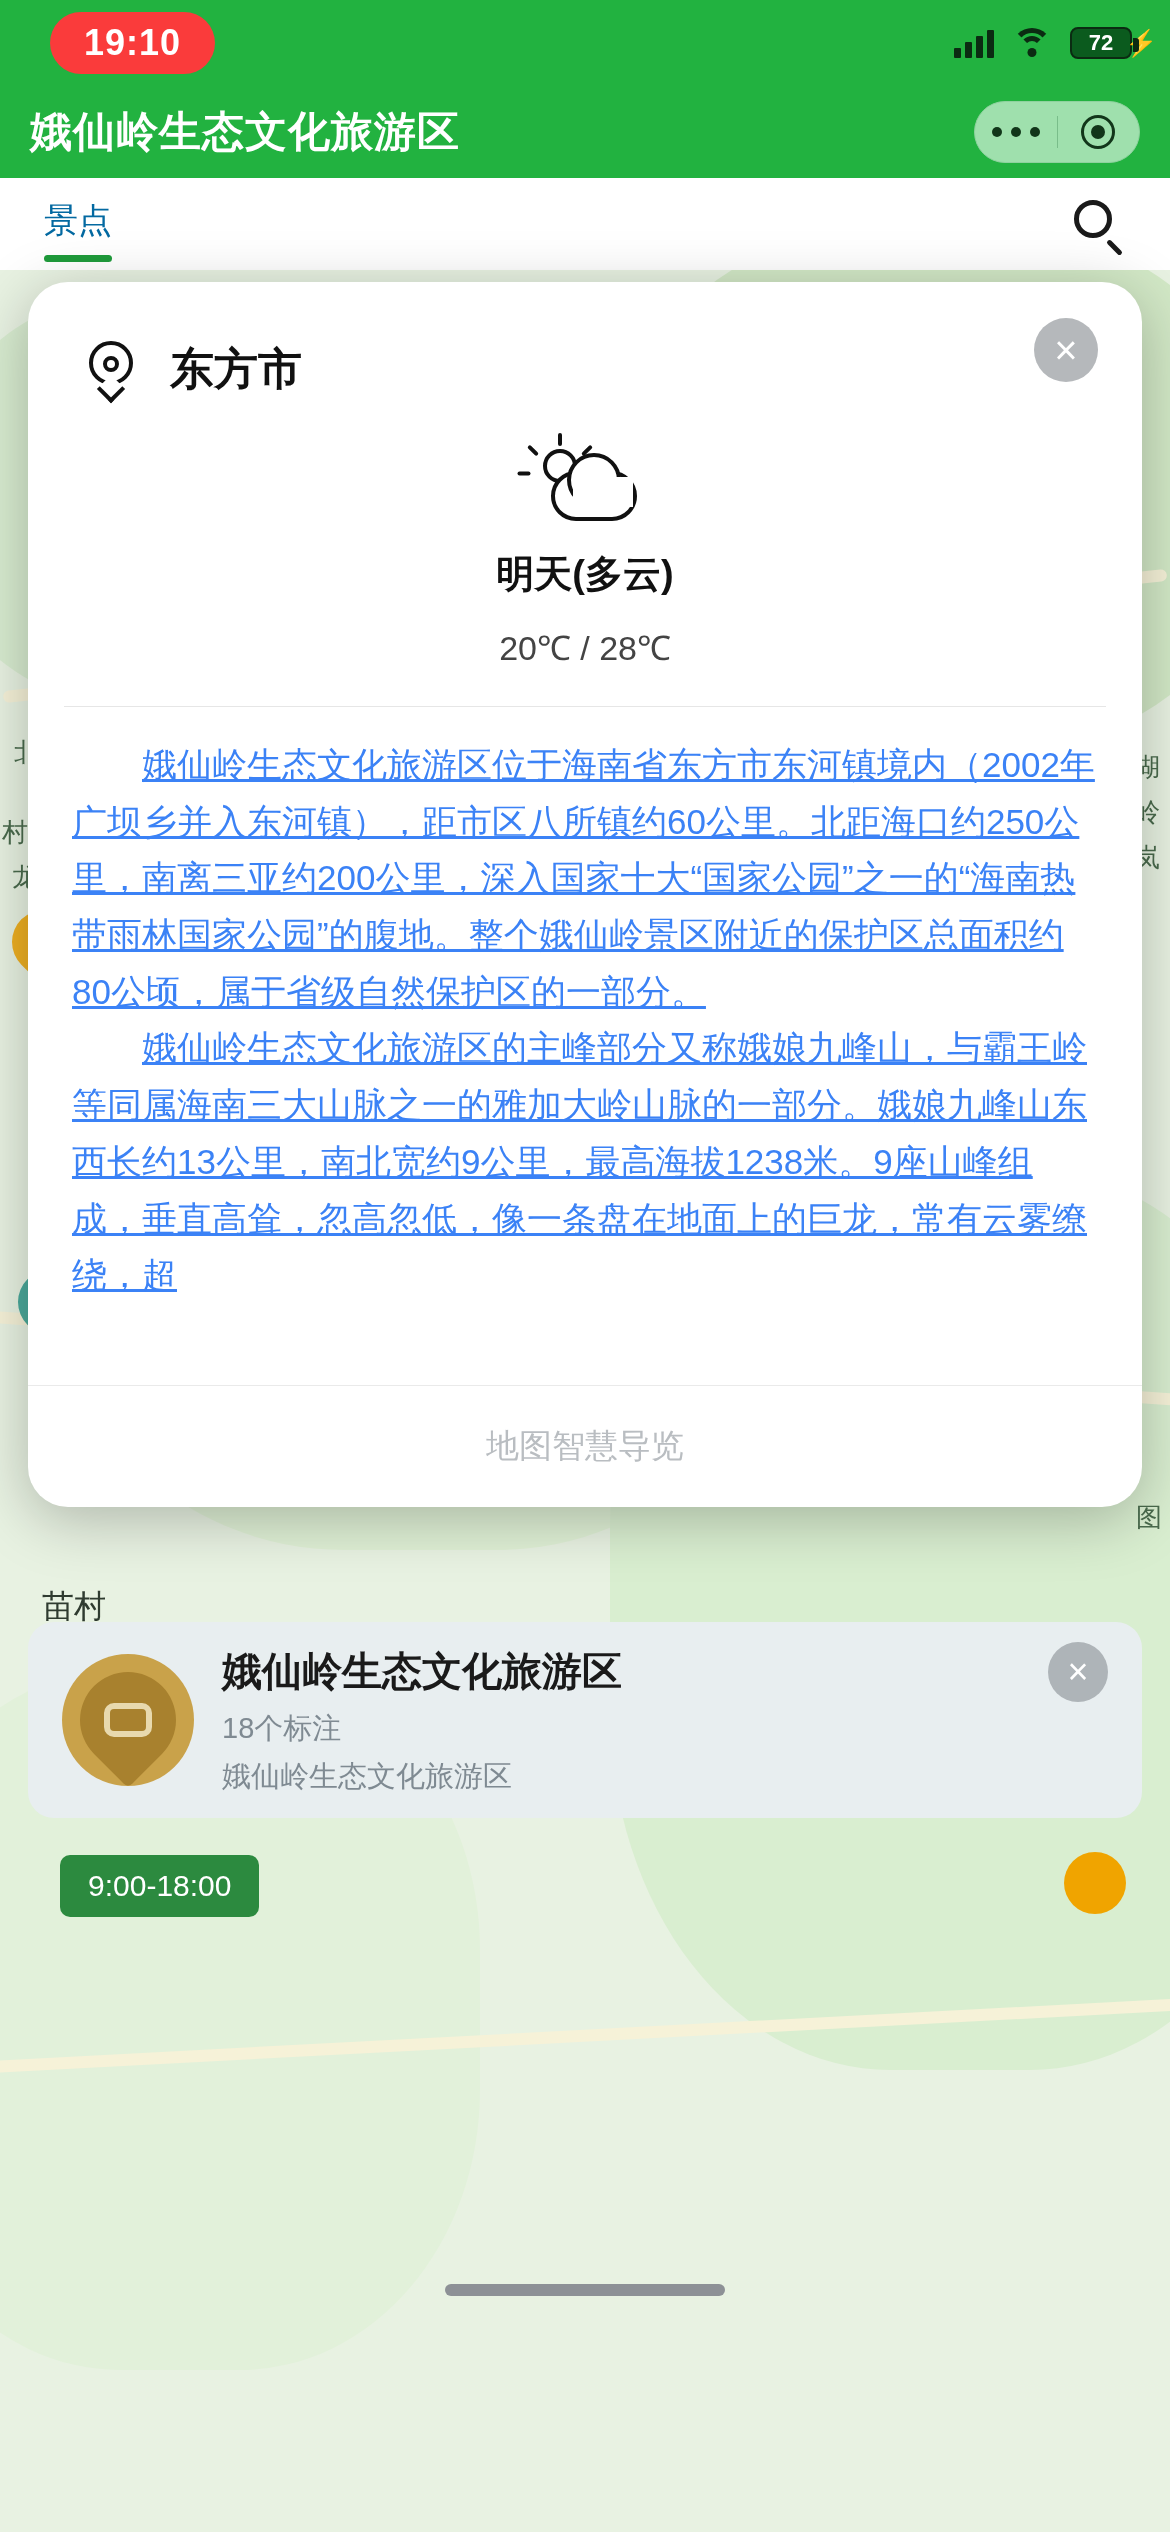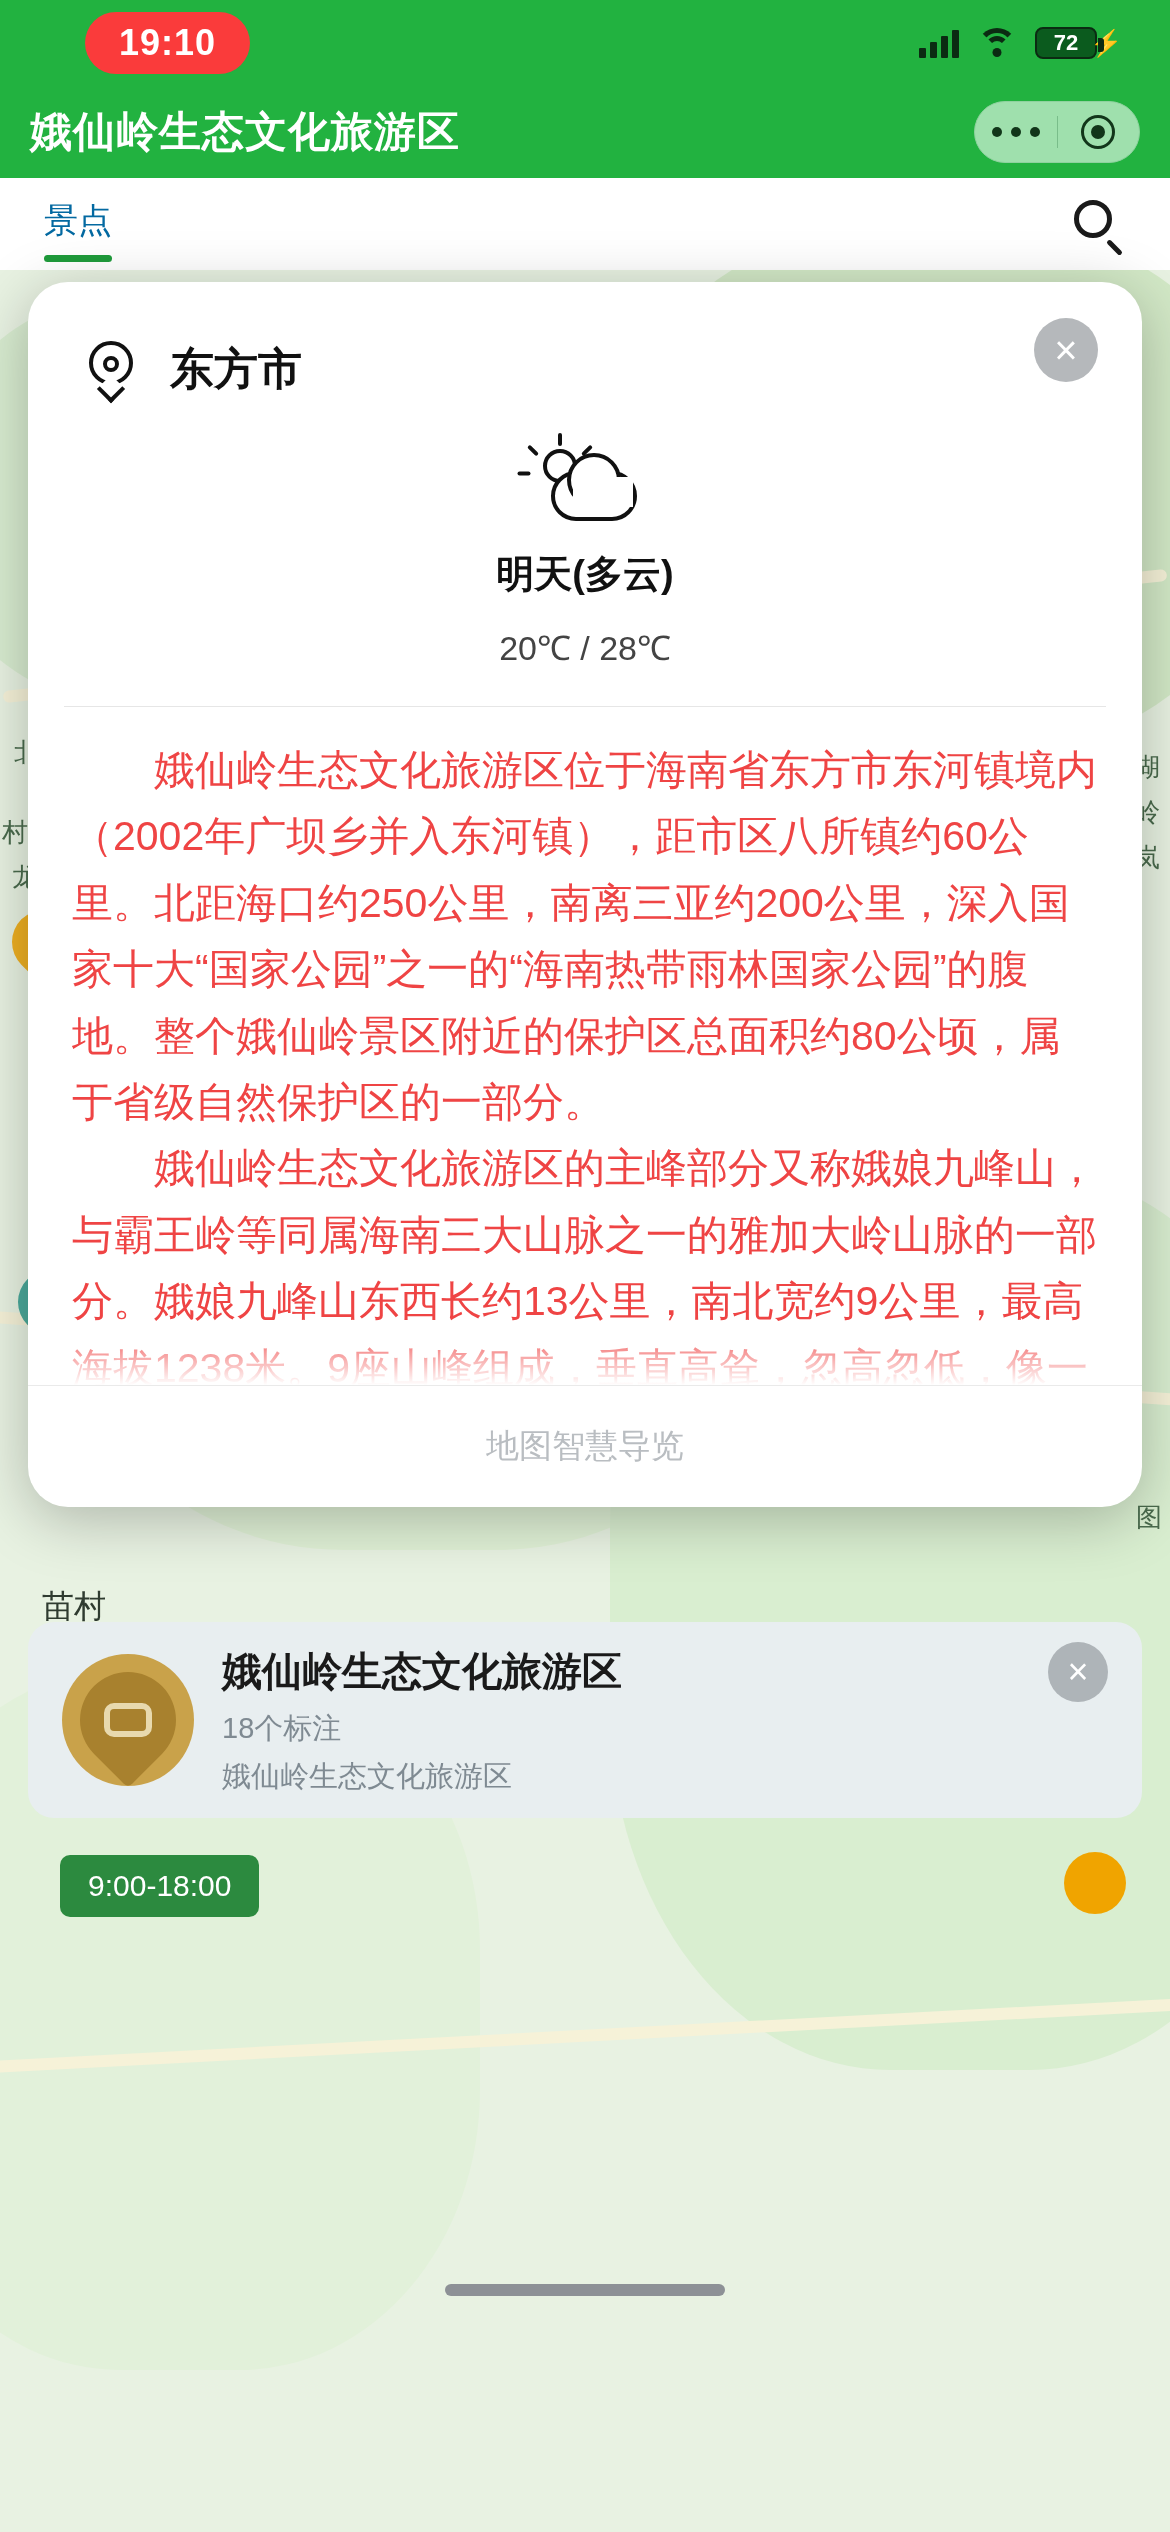--- a/index.html
+++ b/index.html
@@ -14,21 +14,21 @@
     width: 1170px; height: 2532px;
     overflow: hidden;
   }
 
   
   .statusbar {
     position: absolute; top: 0; left: 0;
     width: 1170px; height: 86px;
     background: #22b240;
     display: flex; align-items: center;
-    padding: 0 73px;
+    padding: 0 38px;
   }
   .time-pill {
     background: #fa3b3b;
     color: #ffffff;
     font-size: 36px;
     font-weight: bold;
     border-radius: 34px;
     padding: 10px 34px;
     letter-spacing: 1px;
     margin-left: 12px;
@@ -270,25 +270,26 @@
 
   .divider-line { height: 1px; background: #e6e6e6; margin: 0 36px; }
 
   .article {
     padding: 30px 44px 0 44px;
     height: 678px;
     overflow: hidden;
     position: relative;
   }
   .article p {
-    font-size: 41px;
+    font-size: 35px;
     line-height: 1.62;
-    color: #ef4444;
+    color: #3b82f6;
     text-indent: 2em;
     letter-spacing: 0px;
+    text-decoration: underline;
   }
   .fade {
     position: absolute; left: 0; right: 0; bottom: 0; height: 60px;
     background: linear-gradient(to bottom, rgba(255,255,255,0), #ffffff);
   }
   .modal-footer {
     border-top: 1px solid #eaeaea;
     height: 122px;
     display: flex; align-items: center; justify-content: center;
   }

